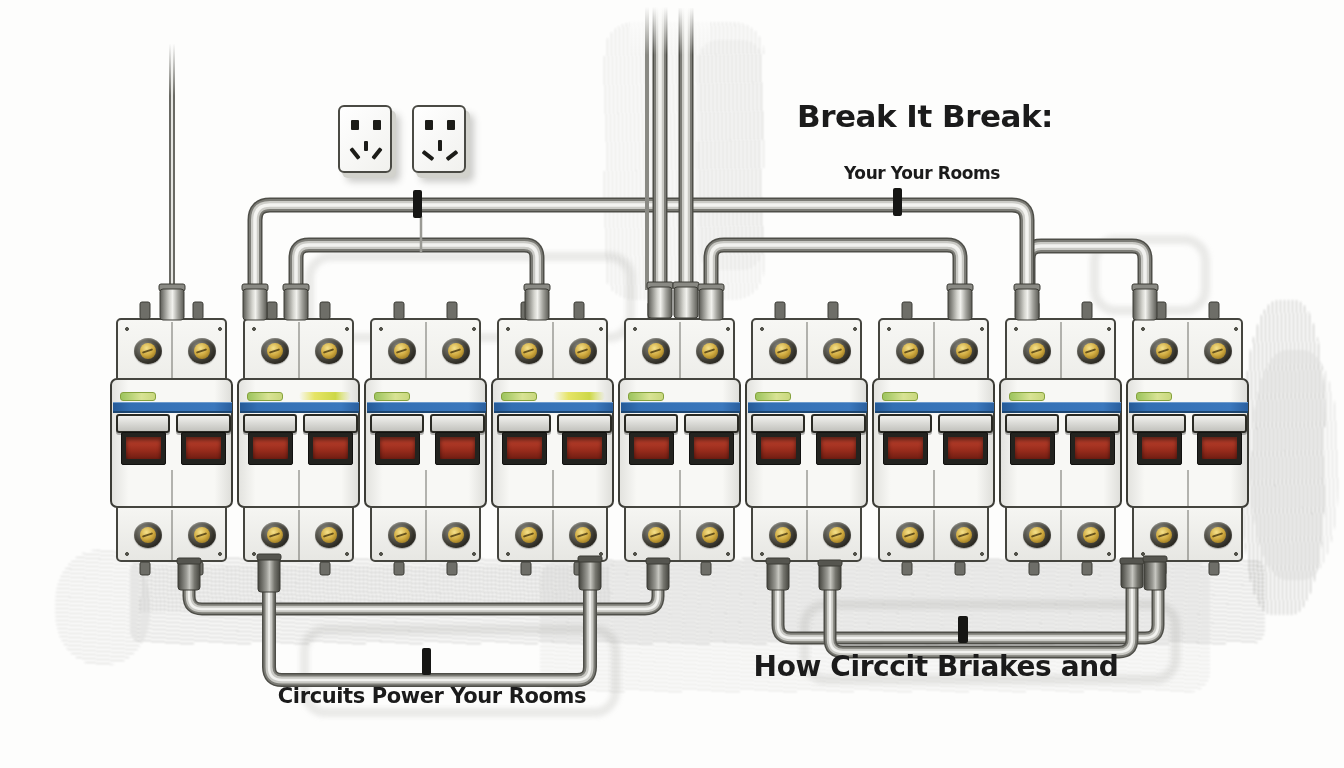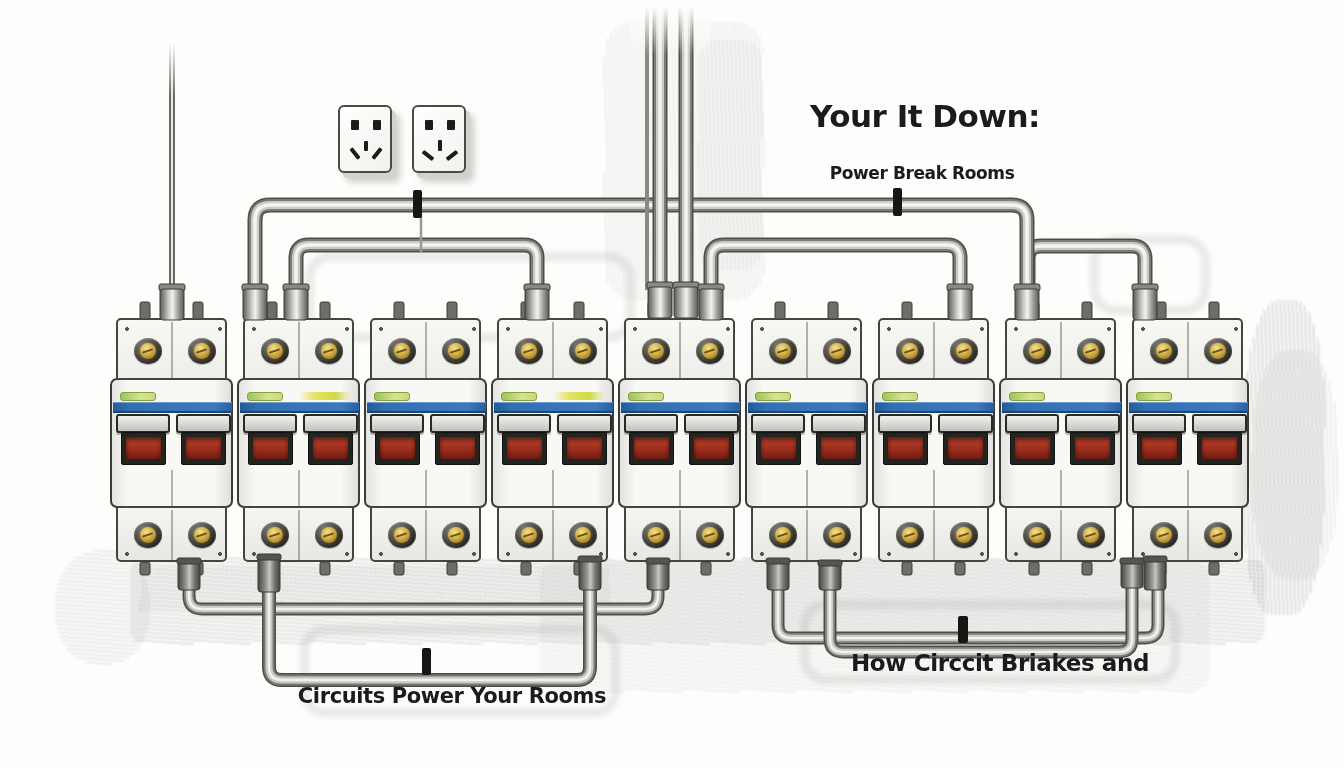--- a/index.html
+++ b/index.html
@@ -575,19 +575,19 @@
     <div class="prong" style="left:24px;top:34px;width:4px;height:10px;"></div>
   </div>
   <div class="outlet" style="left:412px;top:105px;">
     <div class="slotsq" style="left:11px;top:13px;"></div>
     <div class="slotsq" style="left:33px;top:13px;"></div>
     <div class="prong" style="left:12px;top:42px;width:4px;height:13px;transform:rotate(-52deg);"></div>
     <div class="prong" style="left:36px;top:42px;width:4px;height:13px;transform:rotate(52deg);"></div>
     <div class="prong" style="left:24px;top:33px;width:4px;height:11px;"></div>
   </div>
 
-  <div class="ink title" style="left:925px;top:98px;">Your It Down:</div>
-  <div class="ink sub" style="left:922px;top:163px;">Power Break Rooms</div>
-
-  <div class="ink cap" style="left:452px;top:684px;">Circuits Power Your Rooms</div>
-  <div class="ink cap" style="left:1000px;top:650px;font-size:23px;">How Circcit Briakes and</div>
+  <div class="ink title" style="left:925px;top:98px;">Break It Break:</div>
+  <div class="ink sub" style="left:922px;top:163px;">Your Your Rooms</div>
+
+  <div class="ink cap" style="left:432px;top:684px;">Circuits Power Your Rooms</div>
+  <div class="ink cap" style="left:936px;top:650px;font-size:28px;">How Circcit Briakes and</div>
 
 </div>
 
 </body></html>

